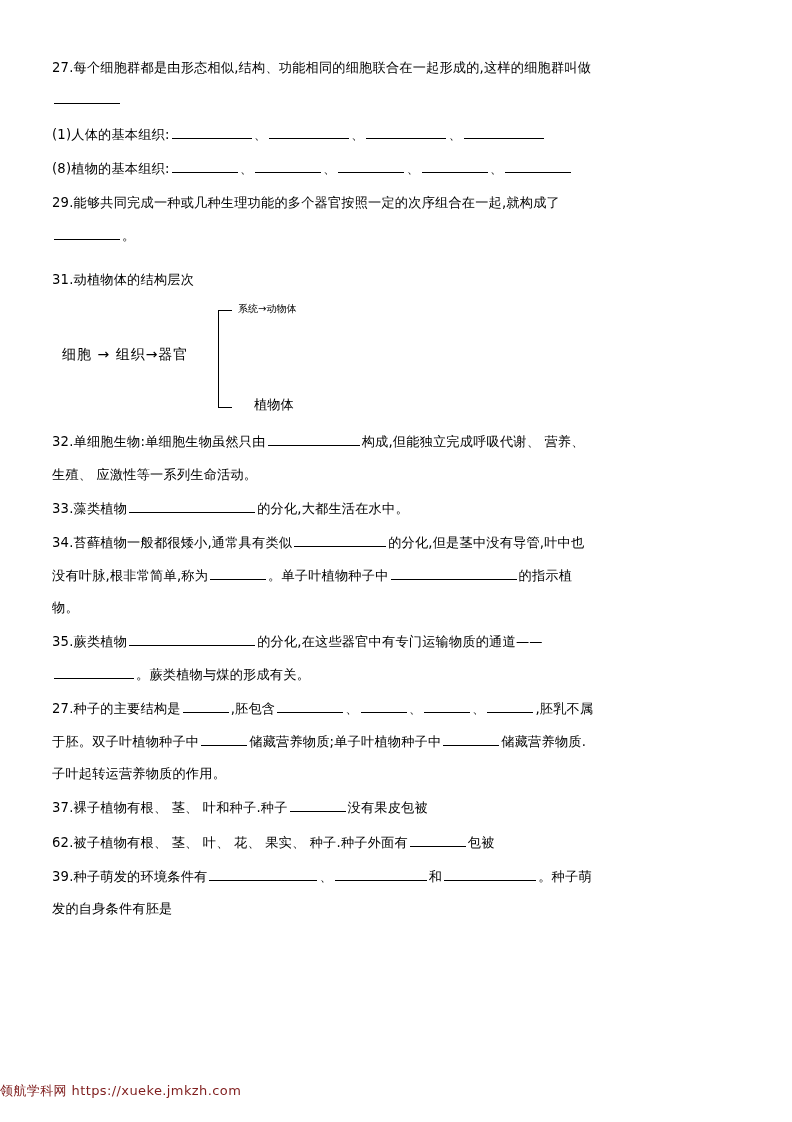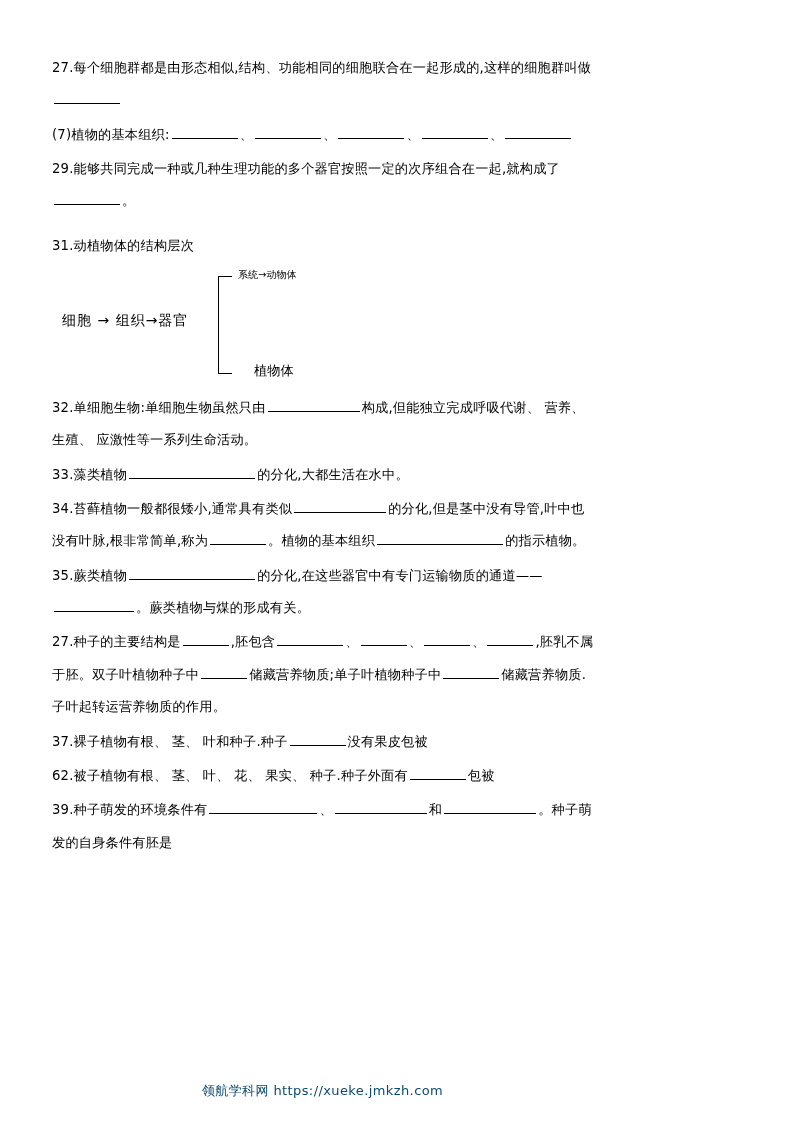--- a/index.html
+++ b/index.html
@@ -83,53 +83,54 @@
     font-size: 13.2px;
     white-space: nowrap;
   }
   .spacer-sm { height: 10px; }
 
   .footer {
     position: absolute;
     left: 0;
     bottom: 22px;
     width: 100%;
-    text-align: center;
+    text-align: left;
     font-size: 13px;
-    color: #0c4a6e;
+    color: #7f1d1d;
     letter-spacing: 0.4px;
   }
 </style>
 </head>
 <body>
 
 <div class="page">
 
   <p class="q"><span>27.每个细胞群都是由形态相似,结构、功能相同的细胞联合在一起形成的,这样的细胞群叫做</span><span class="blank b-l"></span></p>
-  <p class="q"><span>(7)植物的基本组织:</span><span class="blank b-l"></span>、<span class="blank b-l"></span>、<span class="blank b-l"></span>、<span class="blank b-l"></span>、<span class="blank b-l"></span></p>
+  <p class="q"><span>(1)人体的基本组织:</span><span class="blank b-xl"></span>、<span class="blank b-xl"></span>、<span class="blank b-xl"></span>、<span class="blank b-xl"></span></p>
+  <p class="q"><span>(8)植物的基本组织:</span><span class="blank b-l"></span>、<span class="blank b-l"></span>、<span class="blank b-l"></span>、<span class="blank b-l"></span>、<span class="blank b-l"></span></p>
 
 
   <p class="q"><span>29.能够共同完成一种或几种生理功能的多个器官按照一定的次序组合在一起,就构成了</span><span class="blank b-l"></span><span>。</span></p>
 
 
   <div class="spacer-sm"></div>
 
   <p class="q">31.动植物体的结构层次</p>
   <div class="diagram">
     <div class="lhs">细胞  →  组织→器官</div>
     <div class="brace"></div>
     <div class="top-label">系统→动物体</div>
     <div class="bottom-label">植物体</div>
   </div>
 
   <p class="q"><span>32.单细胞生物:单细胞生物虽然只由</span><span class="blank b-xxl"></span><span>构成,但能独立完成呼吸代谢、 营养、 生殖、 应激性等一系列生命活动。</span></p>
 
   <p class="q"><span>33.藻类植物</span><span class="blank b-4xl"></span><span>的分化,大都生活在水中。</span></p>
 
-  <p class="q"><span>34.苔藓植物一般都很矮小,通常具有类似</span><span class="blank b-xxl"></span><span>的分化,但是茎中没有导管,叶中也没有叶脉,根非常简单,称为</span><span class="blank b-m"></span><span>。植物的基本组织</span><span class="blank b-4xl"></span><span>的指示植物。</span></p>
+  <p class="q"><span>34.苔藓植物一般都很矮小,通常具有类似</span><span class="blank b-xxl"></span><span>的分化,但是茎中没有导管,叶中也没有叶脉,根非常简单,称为</span><span class="blank b-m"></span><span>。单子叶植物种子中</span><span class="blank b-4xl"></span><span>的指示植物。</span></p>
 
   <p class="q"><span>35.蕨类植物</span><span class="blank b-4xl"></span><span>的分化,在这些器官中有专门运输物质的通道——</span><span class="blank b-xl"></span><span>。蕨类植物与煤的形成有关。</span></p>
 
   <p class="q"><span>27.种子的主要结构是</span><span class="blank b-s"></span><span>,胚包含</span><span class="blank b-l"></span>、<span class="blank b-s"></span>、<span class="blank b-s"></span>、<span class="blank b-s"></span><span>,胚乳不属于胚。双子叶植物种子中</span><span class="blank b-s"></span><span>储藏营养物质;单子叶植物种子中</span><span class="blank b-m"></span><span>储藏营养物质.子叶起转运营养物质的作用。</span></p>
 
   <p class="q"><span>37.裸子植物有根、 茎、 叶和种子.种子</span><span class="blank b-m"></span><span>没有果皮包被</span></p>
 
   <p class="q"><span>62.被子植物有根、 茎、 叶、 花、 果实、 种子.种子外面有</span><span class="blank b-m"></span><span>包被</span></p>
 
   <p class="q"><span>39.种子萌发的环境条件有</span><span class="blank b-3xl"></span>、<span class="blank b-xxl"></span><span>和</span><span class="blank b-xxl"></span><span>。种子萌发的自身条件有胚是</span></p>

